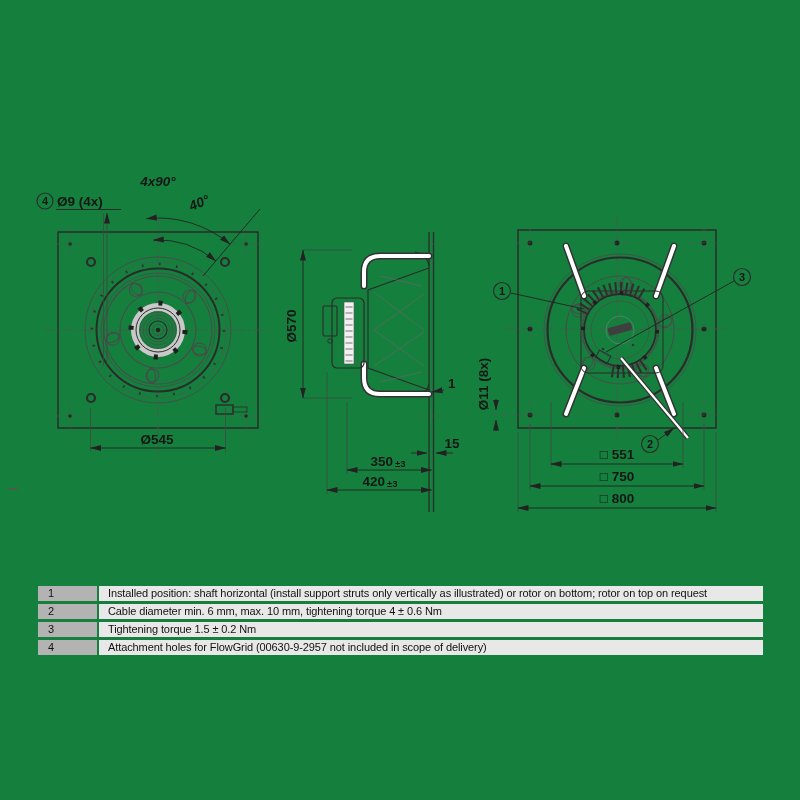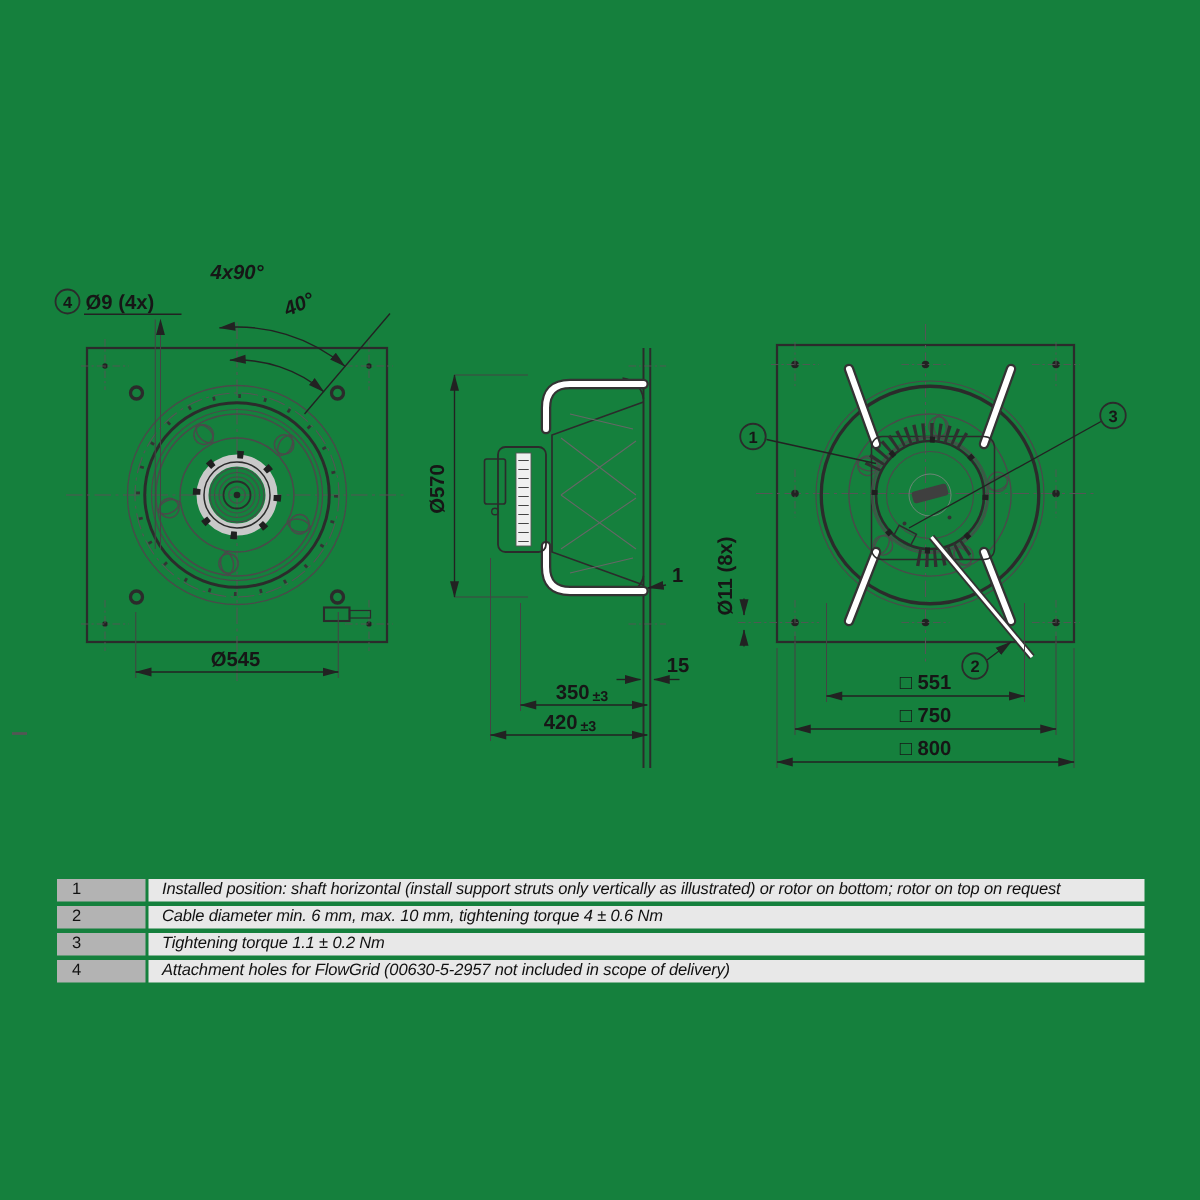--- a/index.html
+++ b/index.html
@@ -17,21 +17,21 @@
   .tubi {stroke:#fff;fill:none;stroke-width:4;stroke-linecap:round;stroke-linejoin:round;}
   .dimtxt{font-size:13.5px;}
   .angtxt{font-size:13.5px;font-style:italic;}
   .baltxt{font-size:11px;}
   
   .notes{position:absolute;left:38px;top:586px;width:725px;}
   .note-row{display:flex;height:15px;margin-bottom:3px;}
   .note-no{width:59px;background:#b3b3b3;font-size:11px;line-height:15px;
            padding-left:10px;box-sizing:border-box;color:#111;margin-right:2px;}
   .note-tx{flex:1;background:#e8e8e8;font-size:11px;line-height:15px;
-           padding-left:9px;box-sizing:border-box;color:#111;letter-spacing:-0.1px;font-style:italic;}
+           padding-left:9px;box-sizing:border-box;color:#111;letter-spacing:-0.1px;}
 </style>
 </head>
 <body>
 
 <div class="canvas">
 
 <svg width="800" height="570" viewBox="0 0 800 570">
   <defs>
     <marker id="ae" markerWidth="12" markerHeight="8" refX="10.5" refY="4" orient="auto" markerUnits="userSpaceOnUse">
       <path d="M0,1 L11,4 L0,7 Z" fill="#222"></path>
@@ -325,21 +325,21 @@
   <div class="note-row">
     <div class="note-no">1</div>
     <div class="note-tx">Installed position: shaft horizontal (install support struts only vertically as illustrated) or rotor on bottom; rotor on top on request</div>
   </div>
   <div class="note-row">
     <div class="note-no">2</div>
     <div class="note-tx">Cable diameter min. 6 mm, max. 10 mm, tightening torque 4 ± 0.6 Nm</div>
   </div>
   <div class="note-row">
     <div class="note-no">3</div>
-    <div class="note-tx">Tightening torque 1.1 ± 0.2 Nm</div>
+    <div class="note-tx">Tightening torque 1.5 ± 0.2 Nm</div>
   </div>
   <div class="note-row">
     <div class="note-no">4</div>
-    <div class="note-tx">Attachment holes for FlowGrid (00630-5-2957 not included in scope of delivery)</div>
+    <div class="note-tx">Attachment holes for FlowGrid (00630-9-2957 not included in scope of delivery)</div>
   </div>
 </div>
 
 </div>
 
 </body></html>

